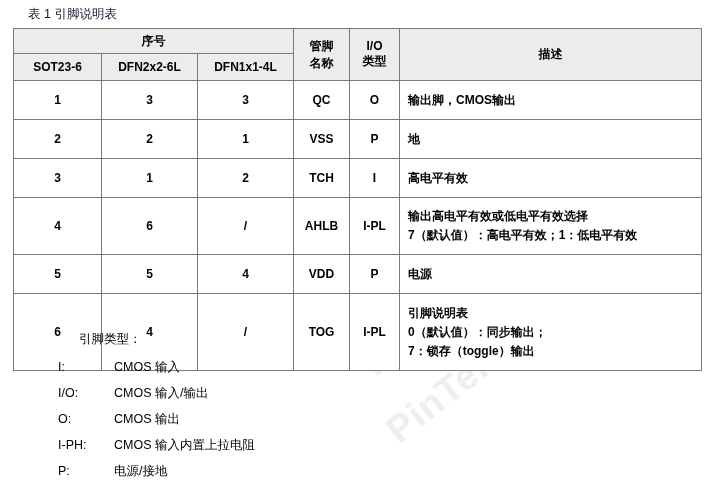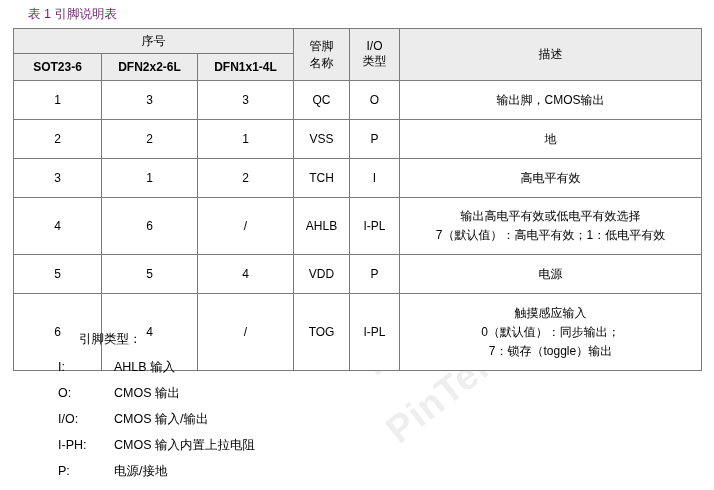--- a/index.html
+++ b/index.html
@@ -53,58 +53,58 @@
     top: 148px;
     font-size: 38px;
     letter-spacing: 1px;
   }
 
   .caption {
     position: absolute;
     left: 28px;
     top: 6px;
     font-size: 12.5px;
-    color: #701a75;
+    color: #0f172a;
     z-index: 2;
   }
 
   table.pin-table {
     position: absolute;
     left: 13px;
     top: 28px;
     width: 688px;
     border-collapse: collapse;
     table-layout: fixed;
     z-index: 2;
     background: #fff;
   }
   table.pin-table td, table.pin-table th {
     border: 1px solid #7a7a7a;
     font-size: 12px;
-    font-weight: normal;
+    font-weight: bold;
     padding: 0;
     vertical-align: middle;
   }
   thead th {
     background: #ececec;
     font-weight: bold;
     text-align: center;
     height: 24px;
   }
   thead th.sub {
     height: 26px;
     font-weight: bold;
     font-size: 12px;
   }
   tbody td {
     height: 30px;
     text-align: center;
   }
   tbody td.desc {
-    text-align: center;
+    text-align: left;
     padding: 4px 8px;
     line-height: 19px;
   }
   tbody tr.tall td {
     height: 48px;
   }
   tbody tr.xtall td {
     height: 68px;
   }
   .desc-line {
@@ -235,40 +235,40 @@
           <span class="desc-line">电源</span>
         </td>
       </tr>
       <tr class="xtall">
         <td>6</td>
         <td>4</td>
         <td>/</td>
         <td>TOG</td>
         <td>I-PL</td>
         <td class="desc">
-          <span class="desc-line">触摸感应输入</span>
+          <span class="desc-line">引脚说明表</span>
           <span class="desc-line">0（默认值）：同步输出；</span>
           <span class="desc-line">7：锁存（toggle）输出</span>
         </td>
       </tr>
     </tbody>
   </table>
 
   <div class="legend">
     <div class="legend-title">引脚类型：</div>
     <div class="legend-row">
-      <span class="legend-key">I:</span><span class="legend-val">AHLB 输入</span>
+      <span class="legend-key">I:</span><span class="legend-val">CMOS 输入</span>
+    </div>
+    <div class="legend-row">
+      <span class="legend-key">I/O:</span><span class="legend-val">CMOS 输入/输出</span>
     </div>
     <div class="legend-row">
       <span class="legend-key">O:</span><span class="legend-val">CMOS 输出</span>
     </div>
     <div class="legend-row">
-      <span class="legend-key">I/O:</span><span class="legend-val">CMOS 输入/输出</span>
-    </div>
-    <div class="legend-row">
       <span class="legend-key">I-PH:</span><span class="legend-val">CMOS 输入内置上拉电阻</span>
     </div>
     <div class="legend-row">
       <span class="legend-key">P:</span><span class="legend-val">电源/接地</span>
     </div>
     <div class="legend-row">
       <span class="legend-key">I-PL:</span><span class="legend-val">CMOS 输入内置下拉电阻</span>
     </div>
   </div>
 

